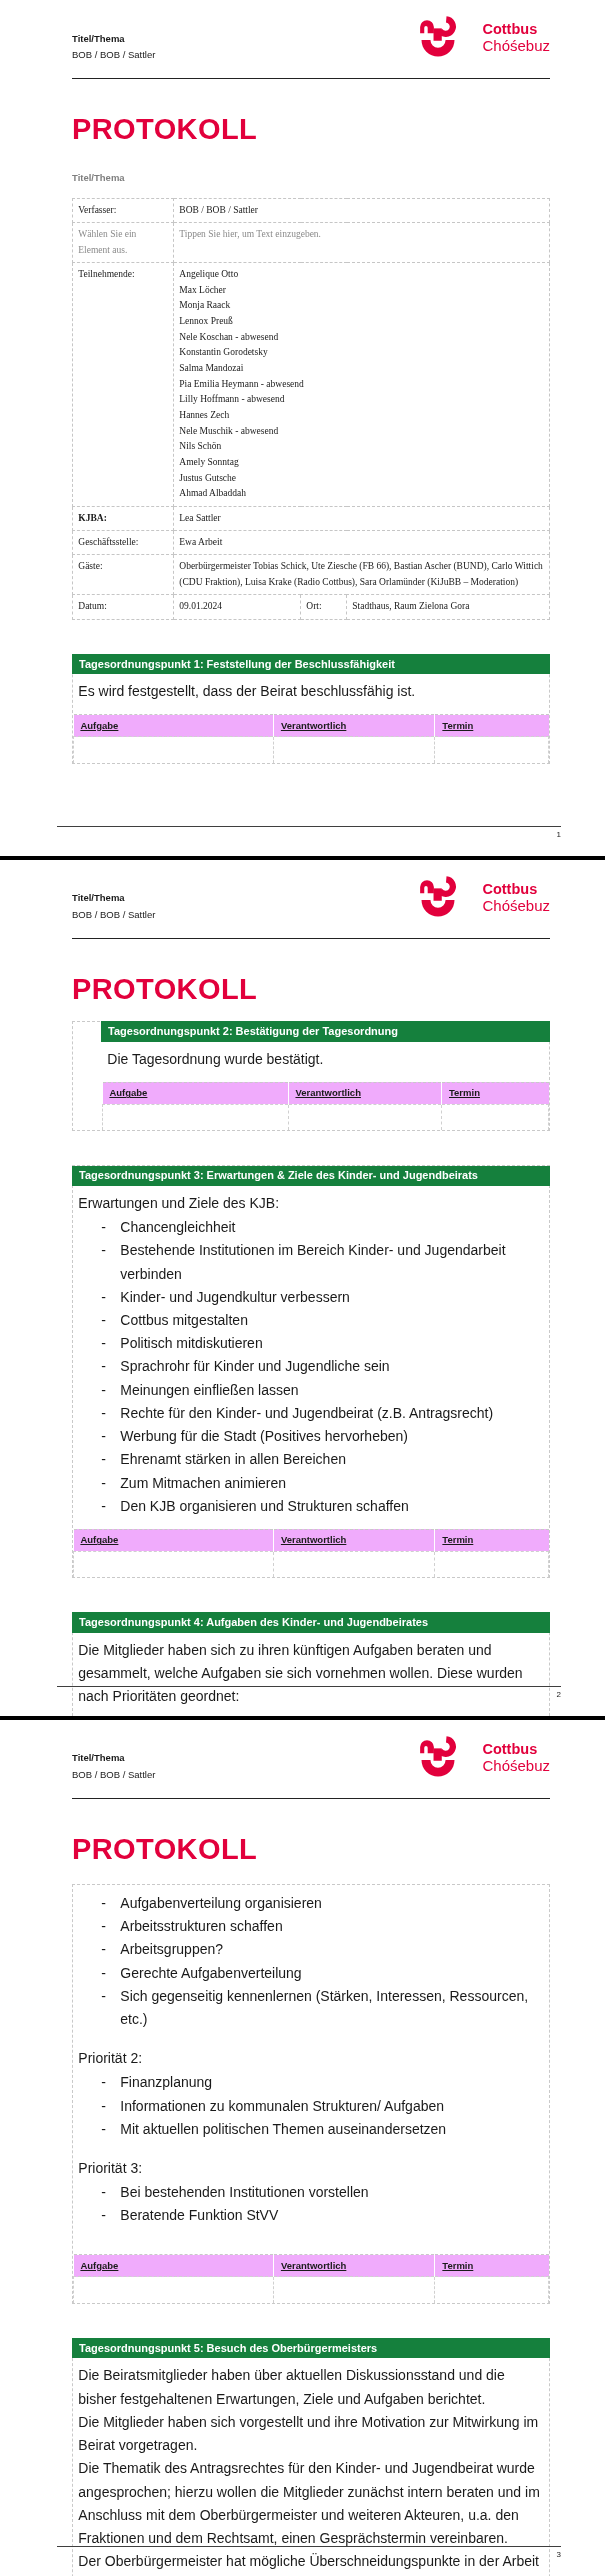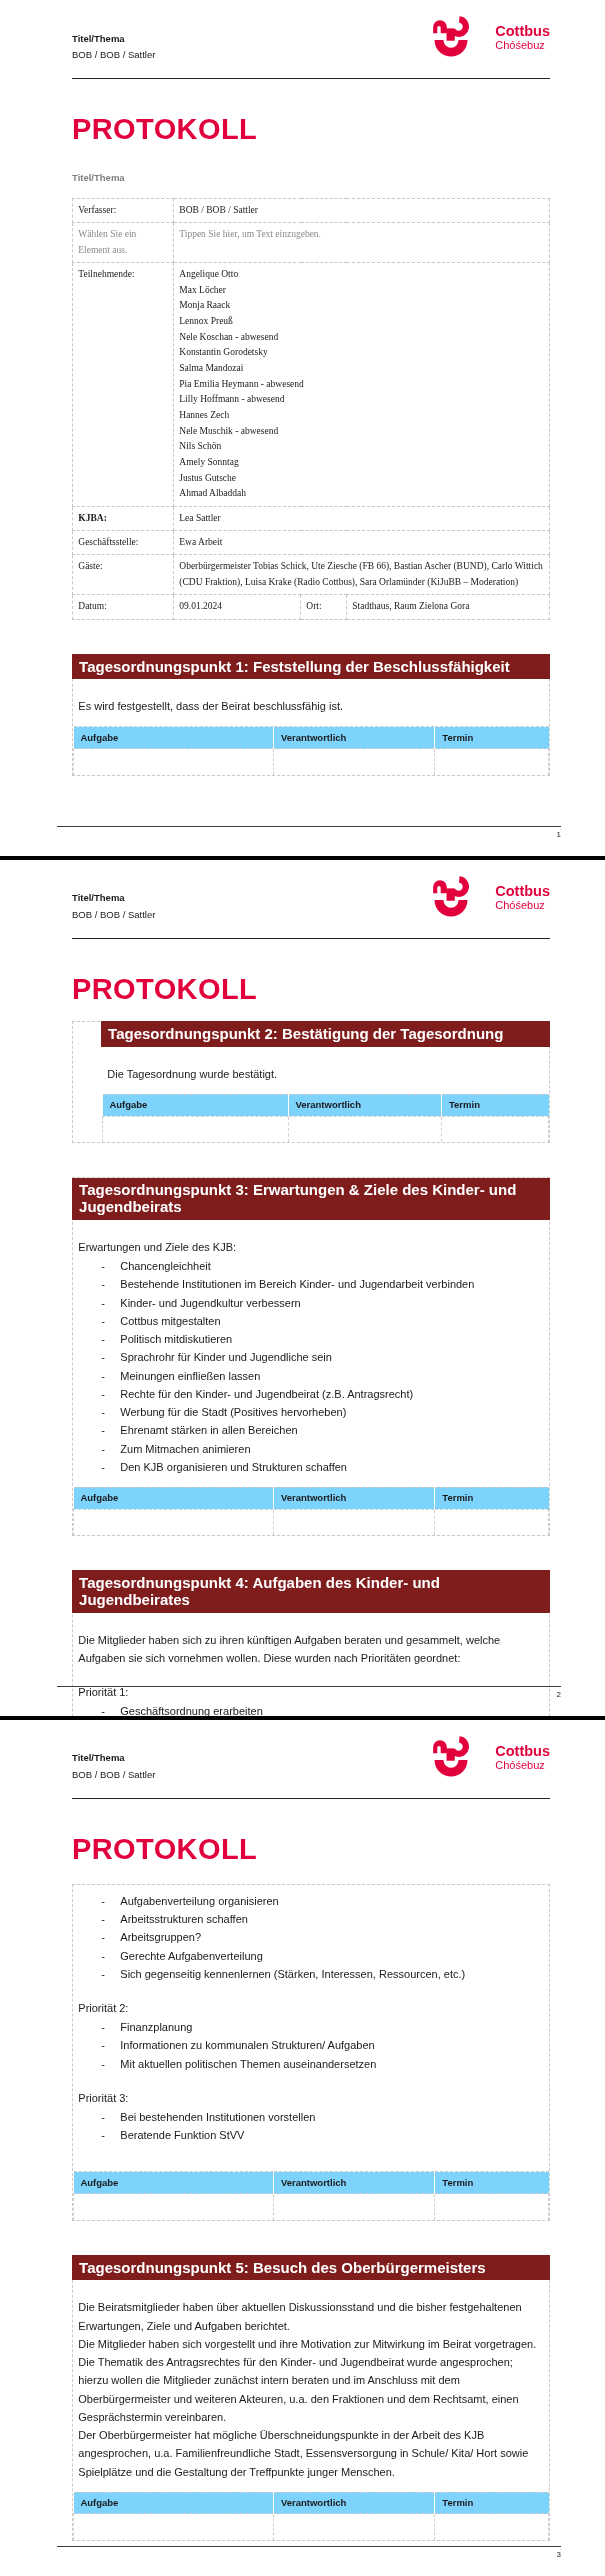--- a/index.html
+++ b/index.html
@@ -30,21 +30,21 @@
     padding-bottom:5.3px;
     border-bottom:1.5px solid #222222;
     min-height:59px;
   }
   .header-left { margin-top:17px; font-size:9.5px; line-height:1.75; }
   .header-label { font-weight:bold; }
   .logo { display:flex; align-items:center; gap:22px; margin-top:1.5px; }
   .logo svg { display:block; }
   .logo-text { line-height:1.08; }
   .logo-name  { color:#e2003c; font-weight:bold; font-size:14.5px; }
-  .logo-name2 { color:#e2003c; font-size:11px; }
+  .logo-name2 { color:#e2003c; font-size:15px; }
 
   
   .page-footer {
     position:absolute;
     left:57px; right:44px; bottom:17px;
     border-top:1.5px solid #3f3f3f;
     padding-top:3px;
     text-align:right;
     font-size:8px;
     color:#222;
@@ -84,49 +84,50 @@
   }
   .info-table .b { font-weight:bold; }
   .placeholder { color:#8a8a8a;margin-top:48px; }
   .name-line { line-height:1.65; }
 
   
   .top-box { border:0.8px dashed #c9c9c9; margin-top:34px; }
   .top-box.first { margin-top:17px;padding-left:29px; }
   .top-box.cont  { margin-top:20px; }
   .top-bar {
-    background:#7f1d1d;
+    background:#15803d;
     color:#ffffff;
     font-weight:bold;
-    font-size:15px;
+    font-size:11px;
     padding:3.8px 6.9px 4.6px 6.9px;
-    margin:-0.8px -0.8px 12px -0.8px;
+    margin:-0.8px -0.8px 0 -0.8px;
   }
   .top-body {
     padding:6.1px 6.9px 10.7px 5.3px;
-    font-size:11px;
+    font-size:14px;
     line-height:1.66;
     hyphens:auto;
   }
   .para { margin:0; }
   .blank-line { height:16px; }
   .bullets { margin-top:0.8px; }
   .li { display:flex; padding-left:23px; }
   .dash { width:19px; flex:none; }
   .li-text { flex:1; }
 
   
   .task-table { width:100%; border-collapse:collapse; font-size:9.5px; }
   .task-table th {
-    background:#7dd3fc;
+    background:#f0abfc;
     text-align:left;
     font-weight:bold;
     padding:4.6px 6.9px 5.3px 6.9px;
     border-left:1.5px solid #ffffff;
     border-top:0.8px dashed #c9c9c9;
+    text-decoration:underline;
   }
   .task-table th:first-child { border-left:none; }
   .task-table td {
     height:23.6px;
     border:0.8px dashed #d0d0d0;
     border-bottom:none;
   }
   .task-table col.tc1 { width:201px; }
   .task-table col.tc2 { width:162px; }
   .task-table col.tc3 { width:114px; }

